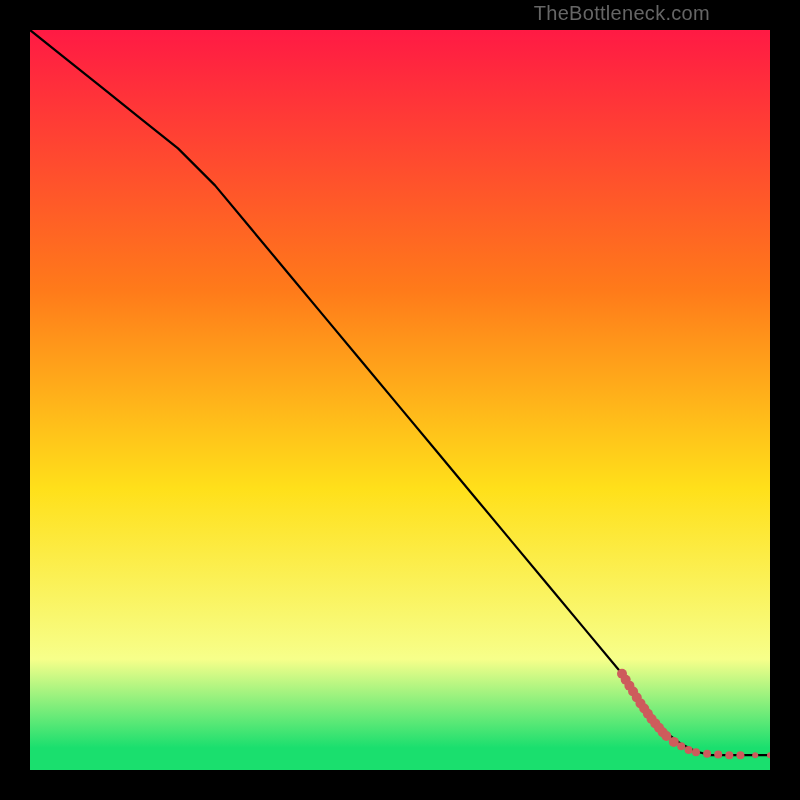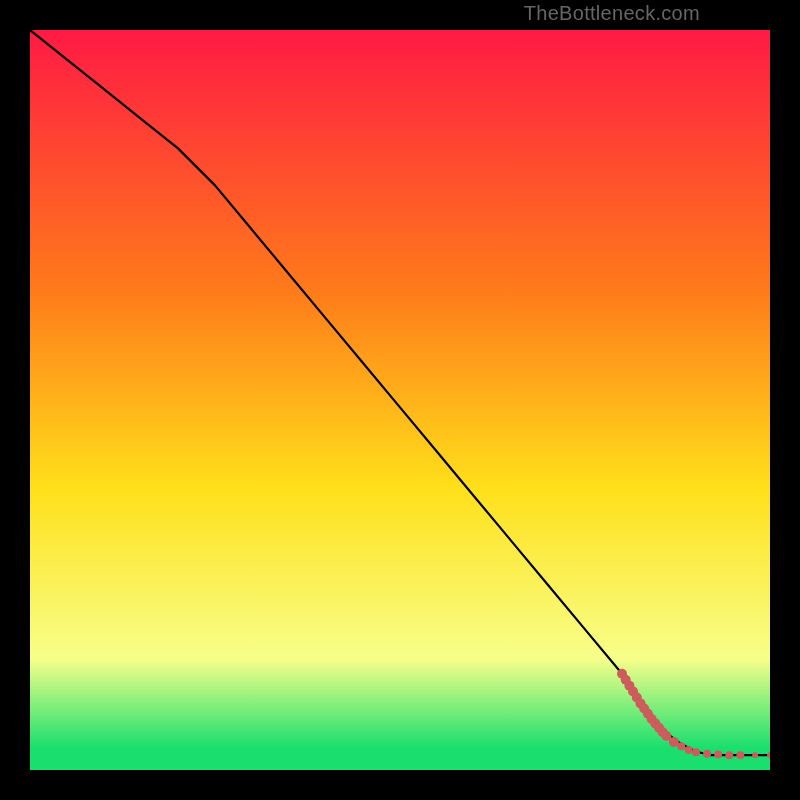--- a/index.html
+++ b/index.html
@@ -9,20 +9,21 @@
     height: 800px;
     background: #000;
     font-family: Arial, Helvetica, sans-serif;
     overflow: hidden;
   }
   .wrap {
     position: relative;
     width: 712px;
     height: 800px;
     background: #000;
+    padding-left: 10px;
   }
   .attribution {
     position: absolute;
     top: 2px;
     right: 12px;
     color: #666;
     font-size: 20px;
     font-weight: 500;
     letter-spacing: 0.3px;
     z-index: 10;

